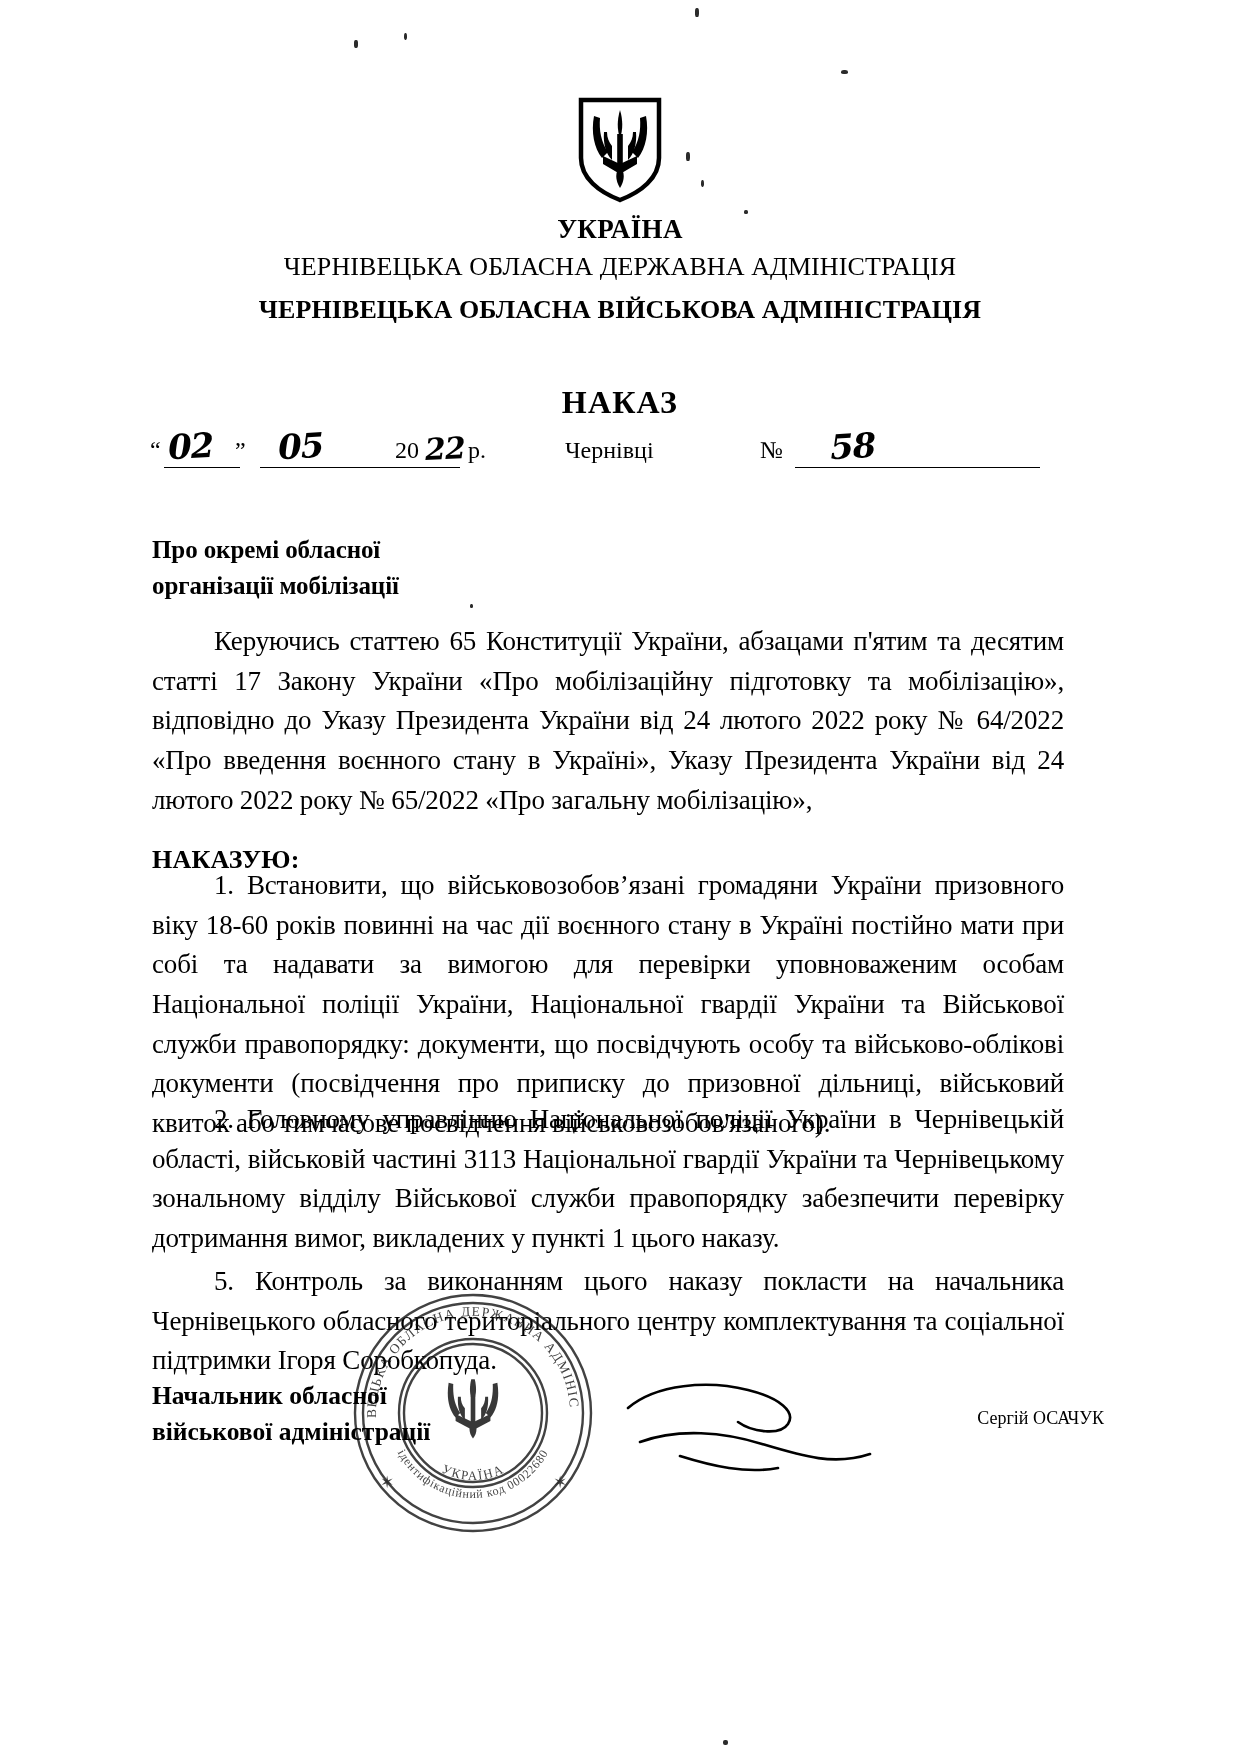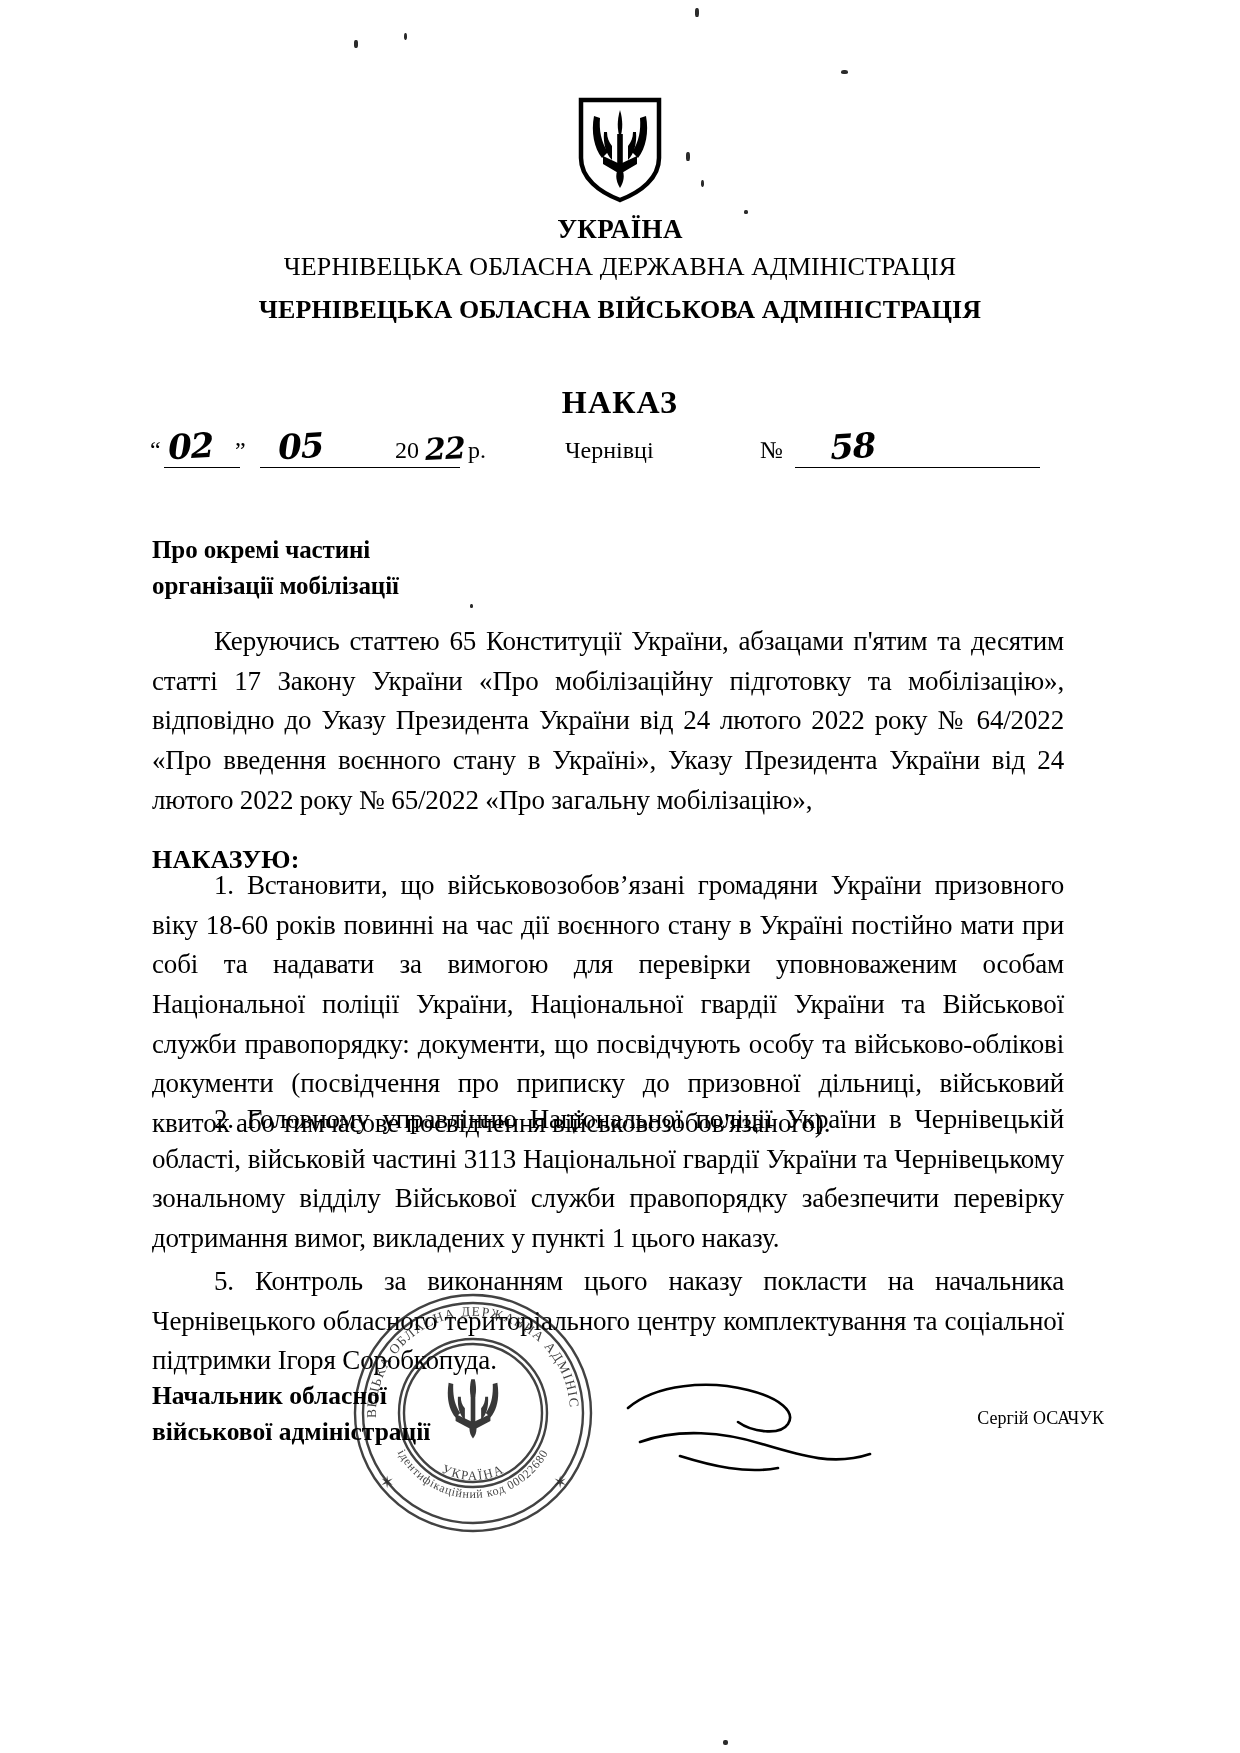--- a/index.html
+++ b/index.html
@@ -235,21 +235,21 @@
     <span class="dr-item" style="left:415px;text-align:right;">Чернівці</span>
 
     <span class="dr-item" style="left:610px;">№</span>
 
     <span class="dr-item hand" style="left:680px; bottom:2px;">58</span>
 
     <div class="dr-rule" style="left:645px; width:245px;"></div>
   </div>
 
   <div class="subject">
-    <div>Про окремі частині</div>
+    <div>Про окремі обласної</div>
     <div>організації мобілізації</div>
   </div>
 
   <div class="para" style="top:622px;">Керуючись статтею 65 Конституції України, абзацами  п'ятим  та десятим статті 17 Закону України «Про мобілізаційну підготовку та мобілізацію», відповідно до Указу Президента України від 24 лютого 2022 року № 64/2022 «Про введення воєнного стану в Україні», Указу Президента України від 24 лютого 2022 року № 65/2022 «Про загальну мобілізацію»,</div>
 
   <div class="order-kw" style="top:805px;margin-top:40px;">НАКАЗУЮ:</div>
 
   <div class="para" style="top:866px;">1. Встановити, що військовозобов’язані громадяни України призовного віку 18-60 років повинні на час дії воєнного стану в Україні постійно мати при собі та надавати за вимогою для перевірки уповноваженим особам Національної поліції України, Національної гвардії України та Військової служби правопорядку: документи, що посвідчують особу та військово-облікові документи (посвідчення про приписку до призовної дільниці, військовий квиток або тимчасове посвідчення військовозобов'язаного).</div>
 
   <div class="para" style="top:1100px;">2. Головному управлінню Національної поліції України в Чернівецькій області, військовій частині 3113 Національної гвардії України та Чернівецькому зональному відділу Військової служби правопорядку забезпечити перевірку дотримання вимог, викладених у пункті 1 цього наказу.</div>

